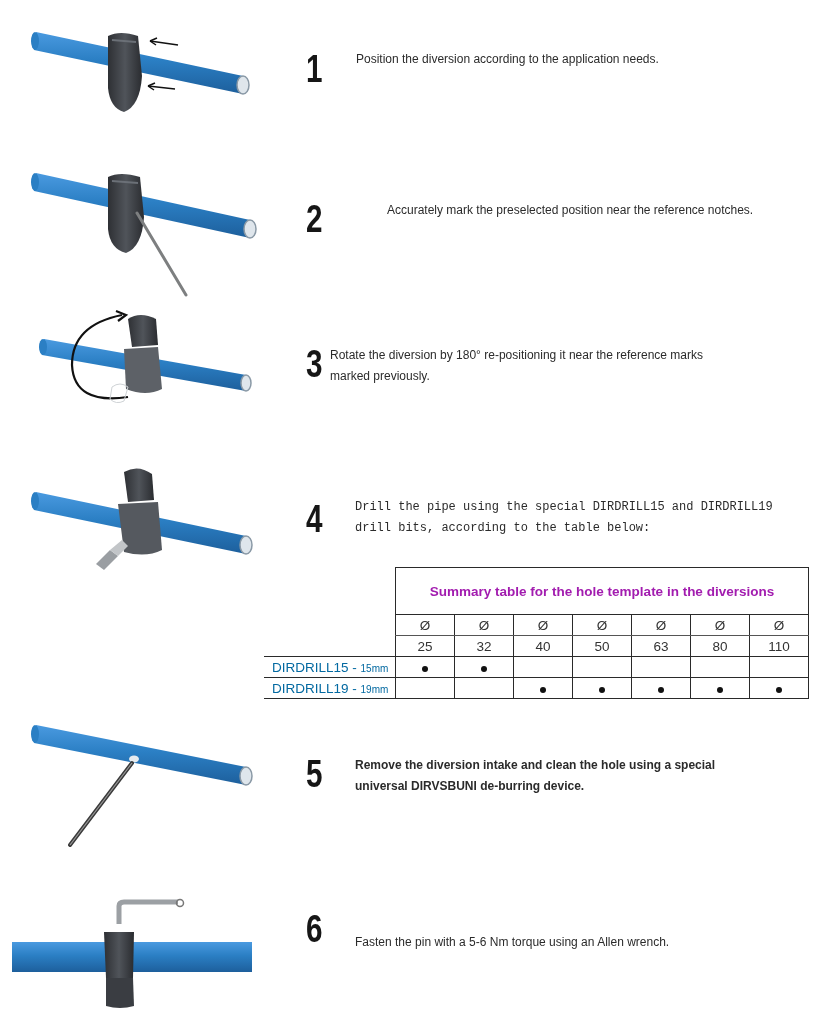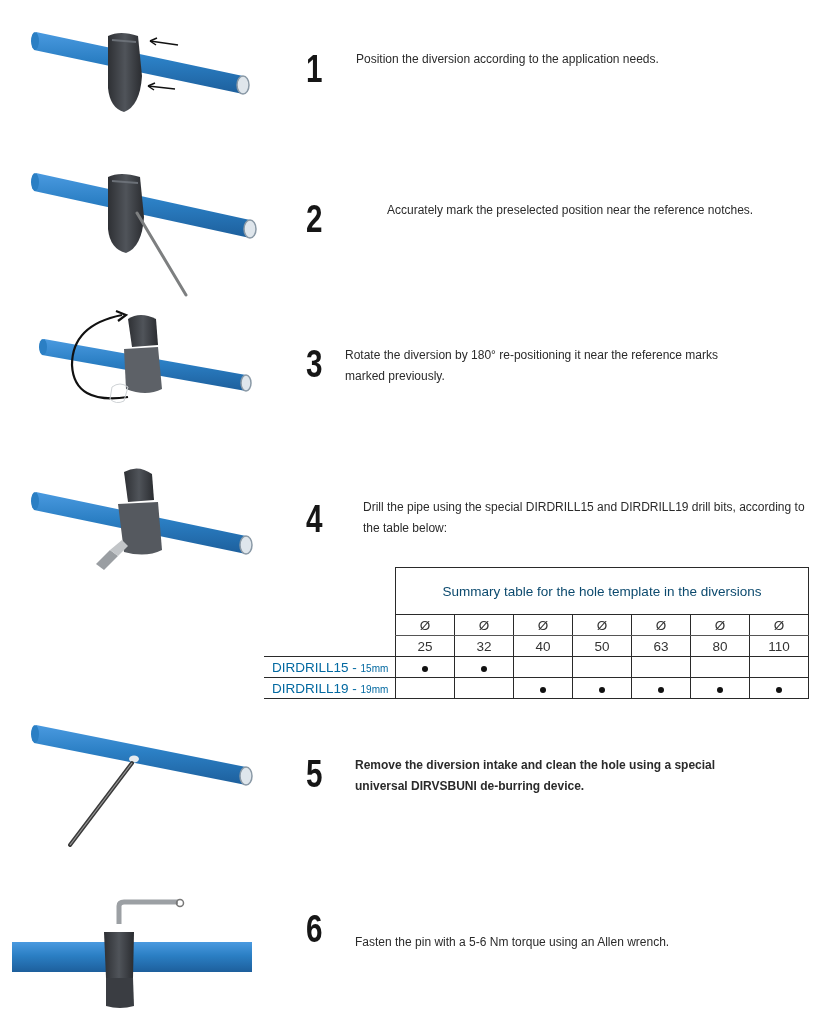--- a/index.html
+++ b/index.html
@@ -10,21 +10,21 @@
     .step-num { position: absolute; font-family: "Liberation Sans", sans-serif;
                 font-weight: bold; font-size: 38px; color: #161616;
                 transform: scaleX(0.78); transform-origin: left top; line-height: 1; }
     .step-text { position: absolute; font-size: 12px; line-height: 21px; color: #2b2b2b; }
     .step-text p { margin: 0; }
     .justify { text-align: justify; text-align-last: left; }
 
     
     .sumtable { position: absolute; left: 264px; top: 567px; border-collapse: collapse; }
     .sumtable td { padding: 0; font-size: 13.5px; color: #333; text-align: center; vertical-align: middle; }
-    .sumtable .title-cell { border: 1.6px solid #2a2a2a; font-weight: normal; font-size: 13.5px; height: 46px; color:#0c4a6e; }
+    .sumtable .title-cell { border: 1.6px solid #2a2a2a; font-weight: bold; font-size: 13.5px; height: 46px; color:#a21caf; }
     .sumtable .sym { border-left: 1.4px solid #2a2a2a; border-right: 1.4px solid #2a2a2a; border-bottom: 1px solid #555; height: 20px; width: 58px; }
     .sumtable .dia { border-left: 1.4px solid #2a2a2a; border-right: 1.4px solid #2a2a2a; border-bottom: 1.4px solid #2a2a2a; height: 20px; }
     .sumtable .rowlabel { text-align: left; font-size: 13.5px; color: #0369a1; padding-left: 8px; width: 123px; height: 20px; border-bottom: 1.4px solid #2a2a2a; }
     .sumtable .rowlabel small { font-size: 10px; }
     .sumtable .rowlabel.first { border-top: 1.4px solid #2a2a2a; }
     .sumtable .dot { border-left: 1.4px solid #2a2a2a; border-right: 1.4px solid #2a2a2a; border-bottom: 1.4px solid #2a2a2a; height: 20px; }
     .sumtable .dot span { display: inline-block; width: 6px; height: 6px; border-radius: 50%; background: #111; }
     .blank { border: none; }
   </style>
 </head>
@@ -81,37 +81,37 @@
     <ellipse cx="43" cy="42" rx="4" ry="8" fill="#2b7fc4"></ellipse>
     <ellipse cx="246" cy="78" rx="5" ry="8" fill="#dfe6ec" stroke="#8a99a6" stroke-width="1.5"></ellipse>
     <path d="M128 14 Q140 6 156 14 L158 40 L132 42 Z" fill="url(#fitg)"></path>
     <path d="M124 44 L158 42 L162 84 Q146 92 126 84 Z" fill="#5d6167"></path>
     <path d="M122 10 Q72 20 72 60 Q74 100 128 92" stroke="#111" stroke-width="2.2" fill="none"></path>
     <path d="M116 6 L126 10 L118 16" stroke="#111" stroke-width="2.2" fill="none"></path>
     <path d="M112 82 Q120 76 128 82 L124 96 Q116 100 110 94 Z" fill="none" stroke="#cfd3d6" stroke-width="1"></path>
   </svg>
 </div>
 <div class="step-num" style="left:306px; top:345px;">3</div>
-<div class="step-text" style="left:345px; top:345px; width:440px;">
+<div class="step-text" style="left:330px; top:345px; width:440px;">
   <p style="width:390px;">Rotate the diversion by 180° re-positioning it near the reference marks marked previously.</p>
 </div>
 
 <div class="illus" style="top:460px;">
   <svg width="290" height="115" viewBox="0 0 290 115">
     <path d="M36 32 L246 76 L246 94 L34 50 Z" fill="url(#pipeg)"></path>
     <ellipse cx="35" cy="41" rx="4" ry="9" fill="#2b7fc4"></ellipse>
     <ellipse cx="246" cy="85" rx="6" ry="9" fill="#dfe6ec" stroke="#8a99a6" stroke-width="1.5"></ellipse>
     <path d="M124 12 Q138 4 152 14 L154 40 L128 42 Z" fill="url(#fitg)"></path>
     <path d="M118 44 L158 42 L162 90 Q146 98 124 92 Z" fill="#55595f"></path>
     <path d="M96 104 L110 90 L118 96 L104 110 Z" fill="#9a9ea2"></path>
     <path d="M110 90 L122 80 L128 86 L118 96 Z" fill="#c2c5c8"></path>
   </svg>
 </div>
 <div class="step-num" style="left:306px; top:500px;">4</div>
-<div class="step-text" style="left:363px; top:497px; width:450px;">
+<div class="step-text" style="left:355px; top:497px; width:450px;font-family:Liberation Mono, monospace;">
   <p style="width:445px;">Drill the pipe using the special DIRDRILL15 and DIRDRILL19 drill bits, according to the table below:</p>
 </div>
 
 <table class="sumtable">
   <tbody>
       <tr>
     <td class="blank" style="width:131px;"></td>
     <td class="title-cell" colspan="7">Summary table for the hole template in the diversions</td>
   </tr>
   <tr>

